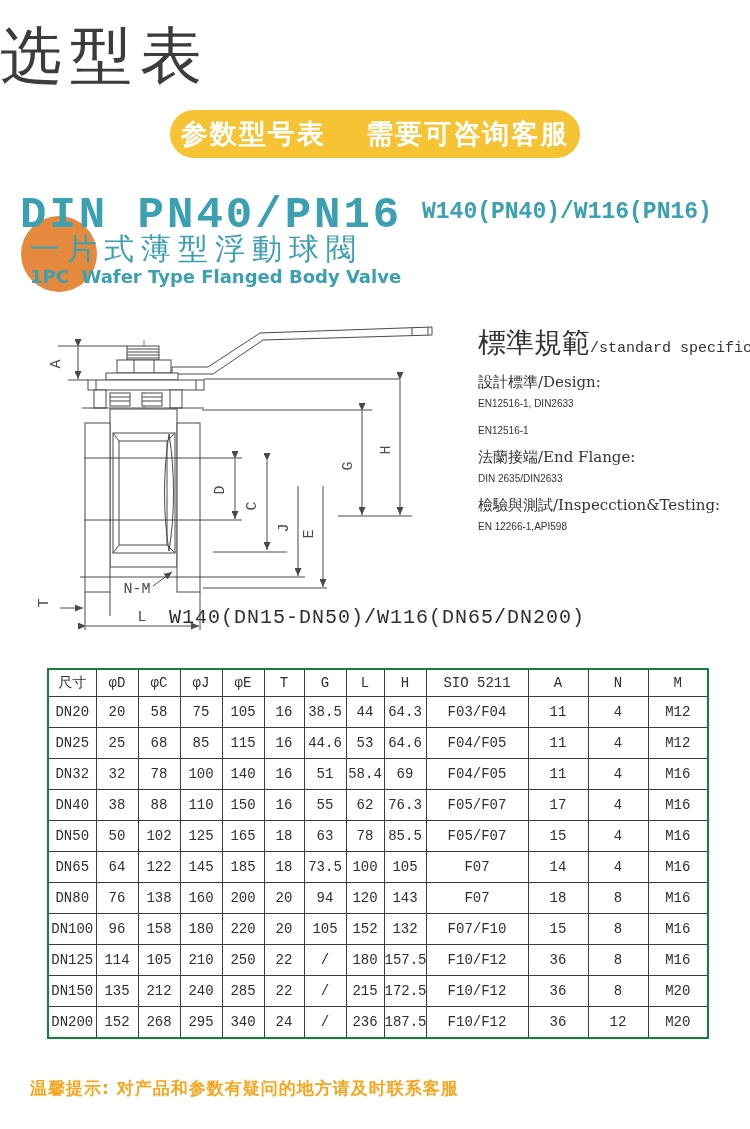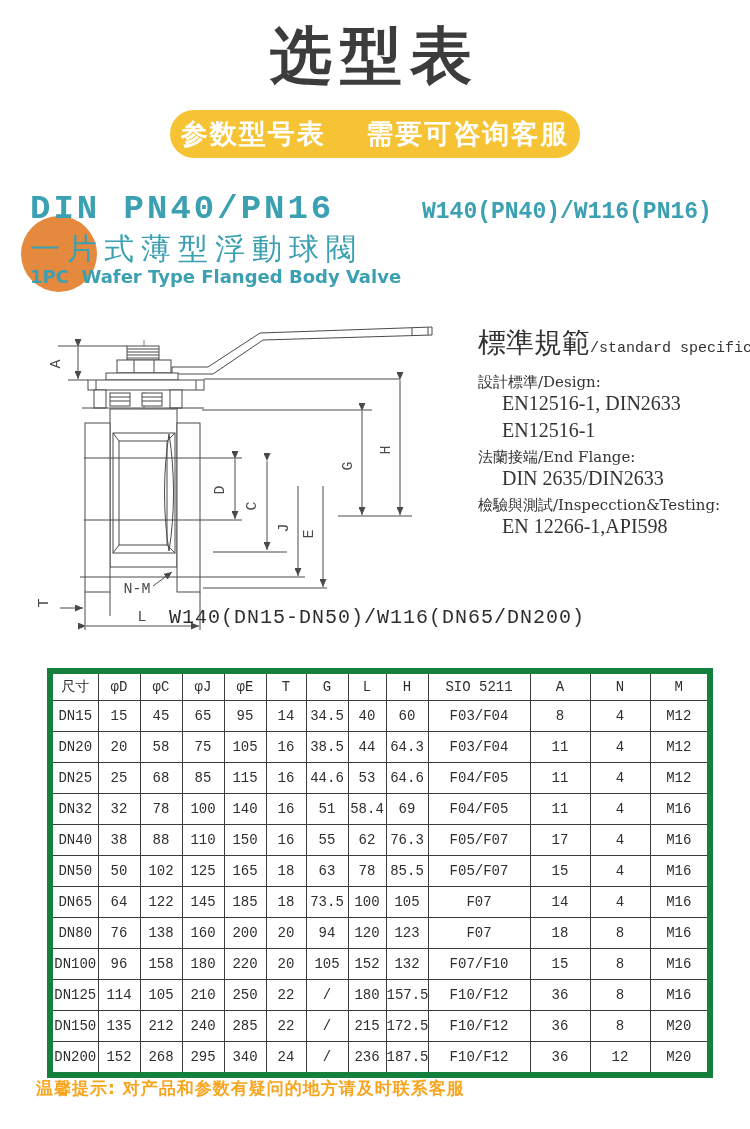--- a/index.html
+++ b/index.html
@@ -1,55 +1,55 @@
 <!DOCTYPE html>
 <html><head>
 <meta charset="utf-8">
 <style>
   html,body{margin:0;padding:0;background:#fff;}
   body{font-family:"DejaVu Sans","Liberation Sans",sans-serif;}
   .page{position:relative;width:750px;height:1129px;background:#fff;overflow:hidden;}
 
-  .title{position:absolute;top:14px;left:0;width:750px;text-align:center;
-         font-size:62px;font-weight:bold;color:#3c3c3c;letter-spacing:8px;}
+  .title{position:absolute;top:14px;left:0;width:750px;text-align:left;
+         font-size:62px;font-weight:normal;color:#3c3c3c;letter-spacing:8px;}
 
   .pill{position:absolute;top:110px;left:170px;width:410px;height:48px;border-radius:26px;
         display:flex;align-items:center;justify-content:center;}
   .pill span{color:#fff;font-size:27px;font-weight:bold;letter-spacing:2px;white-space:pre;}
 
   .orange-dot{position:absolute;top:216px;left:21px;width:76px;height:76px;border-radius:50%;z-index:0;}
 
-  .din{position:absolute;top:190px;left:30px;font-family:"Liberation Mono","DejaVu Sans Mono",monospace;
-       font-size:34px;font-weight:bold;letter-spacing:3px;z-index:1;}
+  .din{position:absolute;top:190px;left:20px;font-family:"Liberation Mono","DejaVu Sans Mono",monospace;
+       font-size:44px;font-weight:bold;letter-spacing:3px;z-index:1;}
   .model{position:absolute;top:199px;left:422px;font-family:"Liberation Mono","DejaVu Sans Mono",monospace;
        font-size:23px;font-weight:bold;letter-spacing:0px;z-index:1;}
   .zh-sub{position:absolute;top:229px;left:30px;font-size:30px;letter-spacing:7px;z-index:1;}
   .en-sub{position:absolute;top:266px;left:30px;font-size:18px;font-weight:bold;letter-spacing:0px;z-index:1;white-space:pre;}
 
   .drawing{position:absolute;top:300px;left:20px;z-index:1;}
   .drawing text{font-family:"Liberation Mono","DejaVu Sans Mono",monospace;font-size:15px;fill:#4a4a4a;}
 
   .spec{position:absolute;top:324px;left:478px;width:262px;color:#333;z-index:1;}
   .spec-head{margin-bottom:10px;white-space:nowrap;}
   .spec-head .zh{font-family:"DejaVu Serif","Liberation Serif",serif;font-size:28px;color:#333;}
   .spec-head .en{font-family:"Liberation Mono","DejaVu Sans Mono",monospace;font-size:15px;color:#333;}
   .spec-item{margin-bottom:6px;}
   .spec-item .lbl{font-size:15px;line-height:21px;font-family:"DejaVu Serif","Liberation Serif",serif;}
-  .spec-item .val{font-size:20px;line-height:21px;font-family:Liberation Serif, serif;margin-left:24px;}
+  .spec-item .val{font-size:10px;line-height:21px;font-family:Liberation Sans, sans-serif;}
 
   .tbl-title{position:absolute;top:606px;left:47px;width:660px;text-align:center;color:#2e2e2e;
       font-family:"Liberation Mono","DejaVu Sans Mono",monospace;font-size:20px;letter-spacing:1px;}
 
   table.spec-table{position:absolute;top:668px;left:47px;width:660px;border-collapse:collapse;
       table-layout:fixed;font-family:"Liberation Mono","DejaVu Sans Mono",monospace;color:#2e2e2e;}
   table.spec-table th,table.spec-table td{border:1px solid #3c3c3c;text-align:center;
       font-weight:normal;font-size:14px;padding:0;overflow:hidden;white-space:nowrap;}
   table.spec-table th{height:26px;}
   table.spec-table td{height:30px;}
-  table.spec-table{border:6px solid #15803d;}
+  table.spec-table{border:2px solid #15803d;}
 
   .footer-note{position:absolute;top:1077px;left:30px;font-size:17px;font-weight:bold;letter-spacing:1px;}
 </style>
 </head>
 <body>
 
 <div class="page">
 
   <div class="title" style="color: rgb(60, 60, 60);">选型表</div>
 
@@ -214,35 +214,20 @@
           <th>L</th>
           <th>H</th>
           <th>SIO 5211</th>
           <th>A</th>
           <th>N</th>
           <th>M</th>
         </tr>
       </thead>
     <tbody>
         <tr>
-          <td>DN15</td>
-          <td>15</td>
-          <td>45</td>
-          <td>65</td>
-          <td>95</td>
-          <td>14</td>
-          <td>34.5</td>
-          <td>40</td>
-          <td>60</td>
-          <td>F03/F04</td>
-          <td>8</td>
-          <td>4</td>
-          <td>M12</td>
-        </tr>
-        <tr>
           <td>DN20</td>
           <td>20</td>
           <td>58</td>
           <td>75</td>
           <td>105</td>
           <td>16</td>
           <td>38.5</td>
           <td>44</td>
           <td>64.3</td>
           <td>F03/F04</td>
@@ -327,21 +312,21 @@
         </tr>
         <tr>
           <td>DN80</td>
           <td>76</td>
           <td>138</td>
           <td>160</td>
           <td>200</td>
           <td>20</td>
           <td>94</td>
           <td>120</td>
-          <td>123</td>
+          <td>143</td>
           <td>F07</td>
           <td>18</td>
           <td>8</td>
           <td>M16</td>
         </tr>
         <tr>
           <td>DN100</td>
           <td>96</td>
           <td>158</td>
           <td>180</td>
@@ -396,15 +381,15 @@
           <td>236</td>
           <td>187.5</td>
           <td>F10/F12</td>
           <td>36</td>
           <td>12</td>
           <td>M20</td>
         </tr>
       </tbody>
   </table>
 
-  <div class="footer-note" style="color: rgb(247, 165, 29); margin-left: 6px;">温馨提示: 对产品和参数有疑问的地方请及时联系客服</div>
+  <div class="footer-note" style="color: rgb(247, 165, 29);">温馨提示: 对产品和参数有疑问的地方请及时联系客服</div>
 
 </div>
 
 </body></html>

